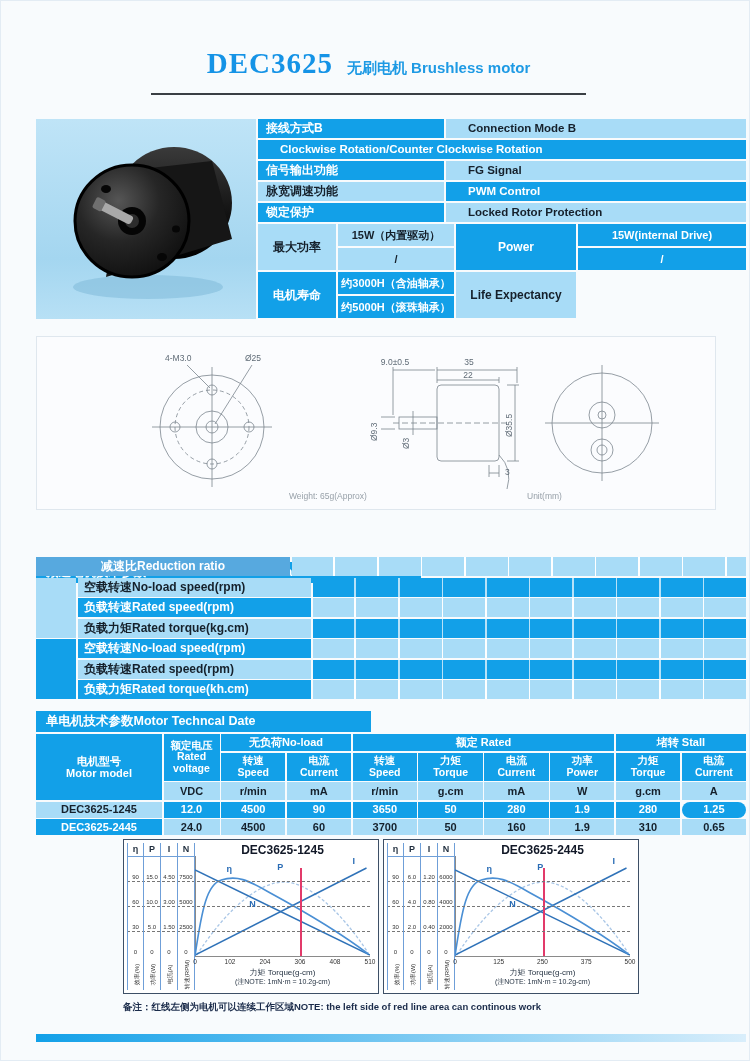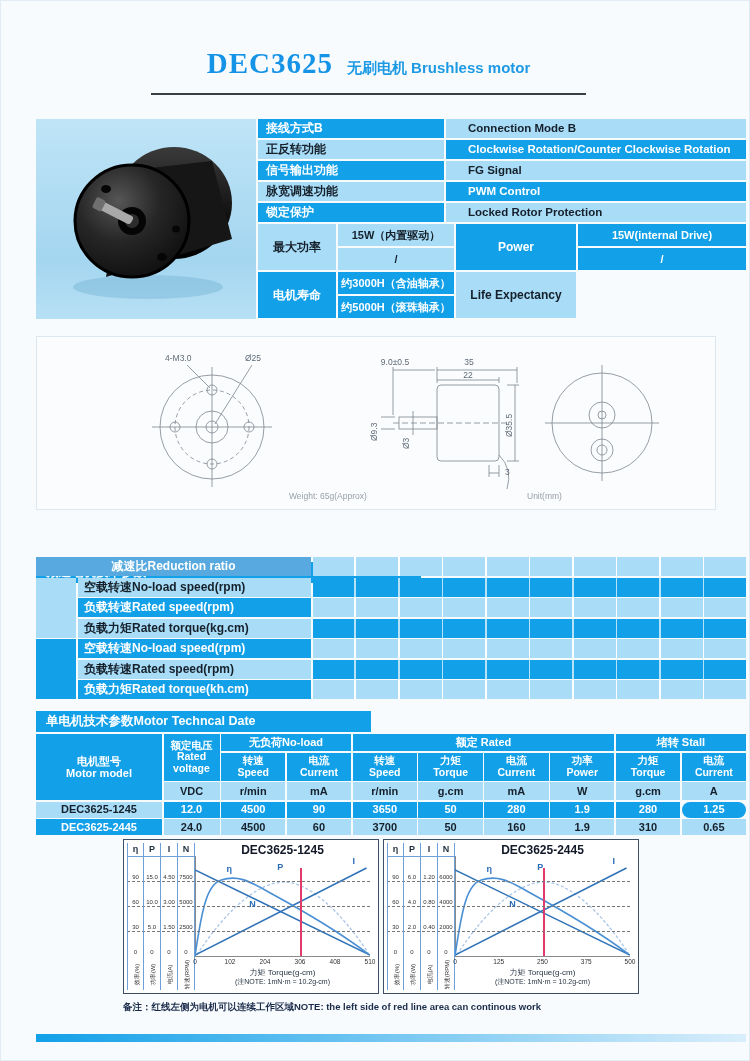--- a/index.html
+++ b/index.html
@@ -33,21 +33,21 @@
   
   .draw{position:absolute;left:35px;top:335px;width:680px;height:174px;background:#fbfcfe;border:1px solid #dfe7ee;box-sizing:border-box;}
   .draw svg{display:block;}
 
   
   .bar-title{position:absolute;height:21px;background:#12a0e8;color:#fff;font-size:12.5px;font-weight:bold;line-height:21px;padding-left:10px;box-sizing:border-box;white-space:nowrap;}
   #gear-title{left:35px;top:561px;width:385px;}
   #gear-body{position:absolute;left:35px;top:556px;width:710px;}
   .g-row{position:relative;display:flex;gap:2px;height:19px;margin-bottom:1.5px;}
   .g-label{width:233px;margin-left:42px;line-height:19px;font-size:12px;font-weight:bold;padding-left:6px;box-sizing:border-box;white-space:nowrap;}
-  .g-red{width:275px;margin-left:0;background:#57a9df;color:#fff;text-align:center;padding-left:0;}
+  .g-red{width:254px;margin-left:0;background:#57a9df;color:#fff;text-align:center;padding-left:0;}
   .g-data{flex:1;}
   .gd-bright{background:repeating-linear-gradient(90deg,#12a0e8 0,#12a0e8 41.5px,#b5e1f8 41.5px,#b5e1f8 43.5px);}
   .gd-light{background:repeating-linear-gradient(90deg,#a8dcf7 0,#a8dcf7 41.5px,#ffffff 41.5px,#ffffff 43.5px);}
   .g-indent{position:absolute;left:0;width:40px;}
 
   
   #motor-title{left:35px;top:710px;width:335px;}
   #motor-grid{position:absolute;left:35px;top:733px;width:710px;display:grid;grid-template-columns:126px 56px repeat(8,1fr);grid-template-rows:17px 28px 18px 16px 16px;gap:1.5px;}
   .mt-cell{display:flex;flex-direction:column;align-items:center;justify-content:center;font-weight:bold;line-height:1.1;}
   .mt-cell span{display:block;}
@@ -119,21 +119,20 @@
       </g>
     </svg>
   </div>
 
   <div class="spec">
     <div class="sp-row">
       <div class="sp-l bb">接线方式B</div>
       <div class="sp-v lb">Connection Mode B</div>
     </div>
     <div class="sp-row">
-      <div class="sp-l lb">正反转功能</div>
       <div class="sp-v bb">Clockwise Rotation/Counter Clockwise Rotation</div>
     </div>
     <div class="sp-row">
       <div class="sp-l bb">信号输出功能</div>
       <div class="sp-v lb">FG Signal</div>
     </div>
     <div class="sp-row">
       <div class="sp-l lb">脉宽调速功能</div>
       <div class="sp-v bb">PWM Control</div>
     </div>

